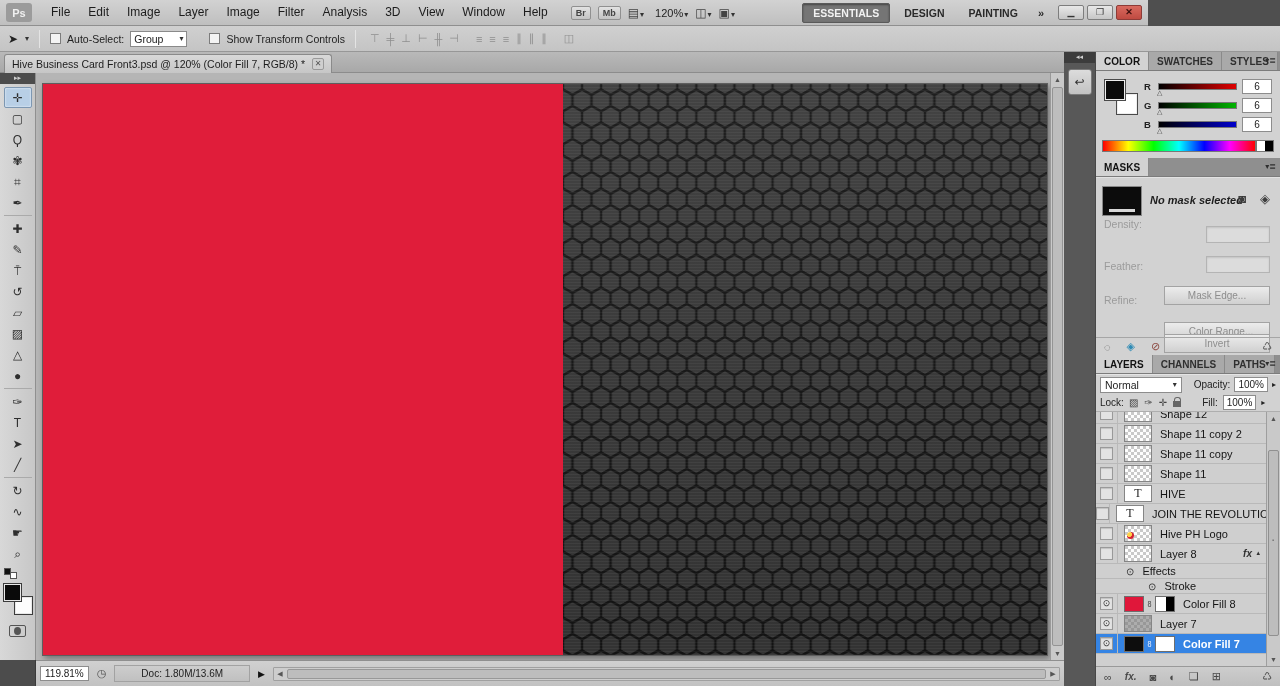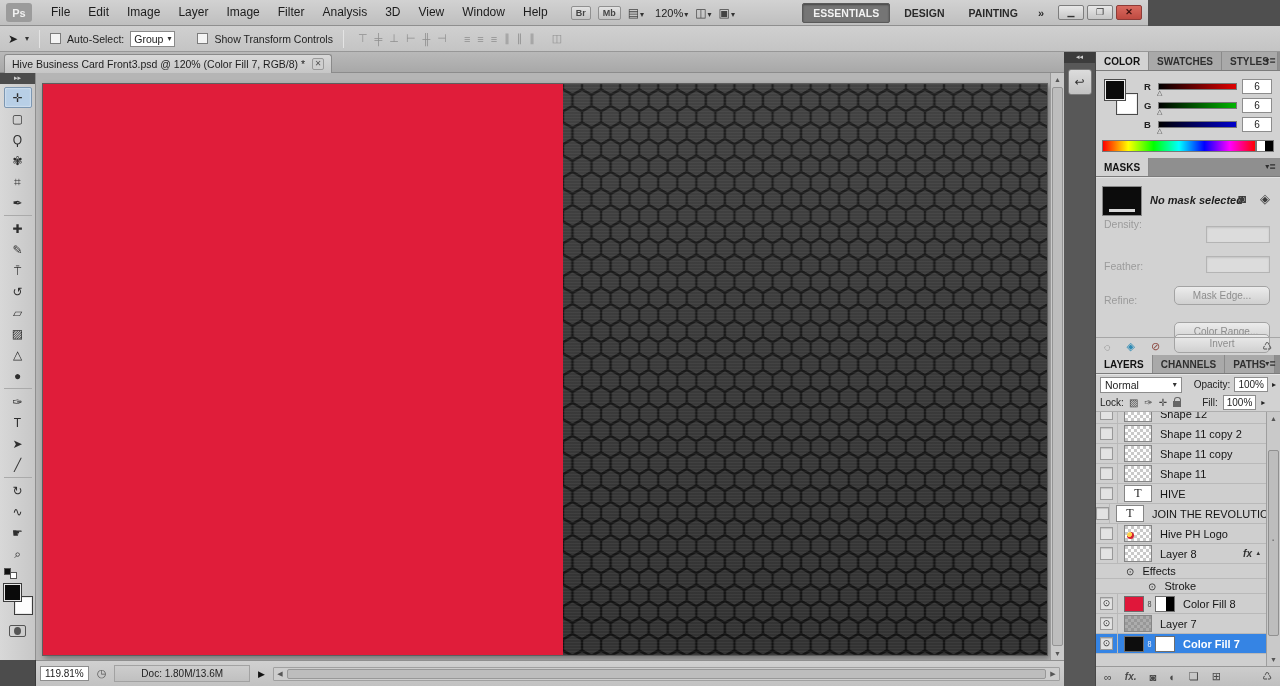--- a/index.html
+++ b/index.html
@@ -30,21 +30,21 @@
 
   
   #optionsbar { position:absolute; left:0; top:26px; width:1280px; height:26px;
     background:linear-gradient(#d0d0d0,#c4c4c4); border-bottom:1px solid #979797;
     display:flex; align-items:center; padding:0 8px; gap:6px; }
   .ob-sep { width:1px; height:18px; background:#9a9a9a; border-right:1px solid #e4e4e4; margin:0 4px; }
   .ob-toolico { font-size:12px; color:#222; }
   .chk { width:11px; height:11px; border:1px solid #7c7c7c; background:#f4f4f4; display:inline-block; }
   .ob-label { font-size:10.5px; color:#222; }
   .ob-select { background:#fff; border:1px solid #8a8a8a; height:16px; padding:0 3px;
-    font-size:10.5px; display:flex; align-items:center; gap:3px; color:#222; }
+    font-size:10.5px; display:flex; align-items:center; gap:15px; color:#222; }
   #align-icons { display:flex; align-items:center; gap:7px; margin-left:4px; }
   .ai { font-size:11px; color:#8f8f8f; }
   .ai.group-gap { margin-left:10px; }
 
   
   #tabbar { position:absolute; left:0; top:52px; width:1064px; height:21px;
     background:linear-gradient(#b9b9b9,#a8a8a8); border-bottom:1px solid #8c8c8c; }
   .doctab { position:absolute; left:4px; top:2px; height:19px; background:linear-gradient(#d8d8d8,#c6c6c6);
     border:1px solid #8a8a8a; border-bottom:none; border-radius:3px 3px 0 0;
     display:flex; align-items:center; padding:0 7px; gap:7px; }
@@ -134,22 +134,22 @@
   .spec-end .w { flex:1; background:#fff; } .spec-end .k { flex:1; background:#000; }
 
   
   #masks-body { height:178px; border-top:1px solid #e2e2e2; }
   .mask-thumb { position:absolute; left:6px; top:8px; width:40px; height:30px; background:#0c0c0c; border:1px solid #888; }
   .mask-thumb::after { content:""; position:absolute; left:6px; right:6px; bottom:3px; height:3px; background:#d8d8d8; }
   .mask-status { position:absolute; left:54px; top:16px; font-size:11px; font-style:italic; color:#1e1e1e;font-weight:bold; }
   .mask-hico { position:absolute; top:13px; font-size:13px; color:#3d3d3d; }
   .mrow-label { position:absolute; left:8px; font-size:10.5px; color:#9b9b9b; }
   .mrow-box { position:absolute; right:10px; width:64px; height:17px; background:#dcdcdc; border:1px solid #b4b4b4; box-shadow:inset 0 1px 2px rgba(0,0,0,.12); }
-  .mbtn { position:absolute; right:10px; width:96px; height:19px; background:linear-gradient(#ececec,#d0d0d0);
-    border:1px solid #a3a3a3; border-radius:5px; font-size:10px; color:#8d8d8d; text-align:center; line-height:18px; }
+  .mbtn { position:absolute; right:10px; width:106px; height:19px; background:linear-gradient(#ececec,#d0d0d0);
+    border:1px solid #a3a3a3; border-radius:0; font-size:10px; color:#8d8d8d; text-align:center; line-height:18px; }
   .masks-bottom { position:absolute; left:0; right:0; bottom:0; height:18px; border-top:1px solid #a6a6a6;
     display:flex; align-items:center; padding:0 8px; gap:16px; }
   .mb-ico { font-size:11px; color:#555; }
   .mb-ico.apply { color:#2e8bb5; }
   .mb-ico.disable { color:#8c4a42; }
   .mb-ico.trash { margin-left:auto; }
 
   
   #layers-panel { flex:1; display:flex; flex-direction:column; }
   .blend-row { height:20px; background:#d2d2d2; display:flex; align-items:center; padding:0 4px; gap:4px; border-top:1px solid #e4e4e4; }

